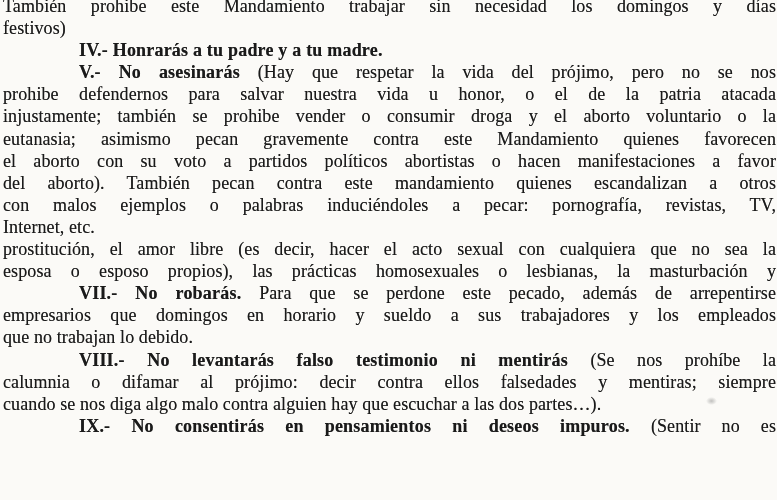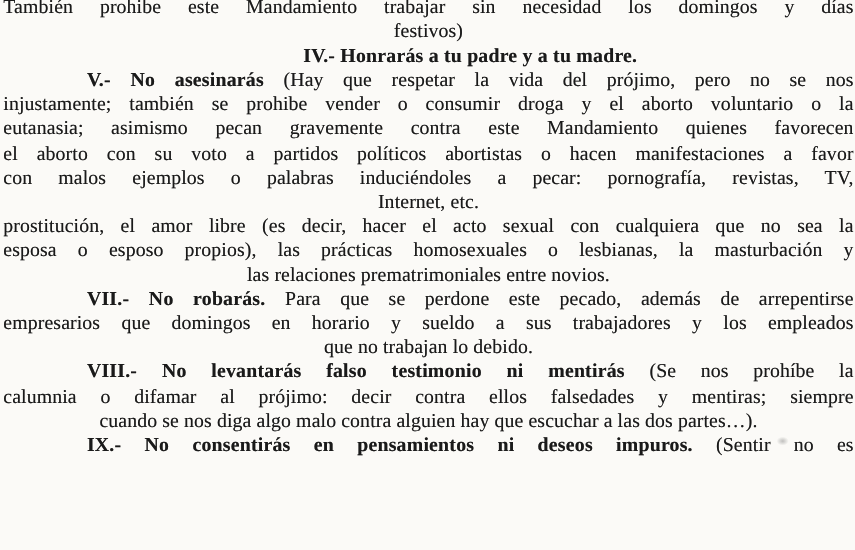--- a/index.html
+++ b/index.html
@@ -14,21 +14,21 @@
   }
   .page{
     position:absolute;left:0;top:-5px;width:777px;
     padding:0 1px 0 3px;box-sizing:border-box;
     color:var(--ink);
     font-size:18px;line-height:22.1px;
     text-rendering:optimizeLegibility;
   }
   .line{
     height:22.1px;overflow:hidden;
-    text-align:center;
+    text-align:left;
     letter-spacing:0.1px;
     text-shadow:0 0 0.5px rgba(20,20,20,0.55);
   }
   .line.j{
     text-align:justify;
     text-align-last:justify;
   }
   .line.ind{
     text-indent:76px;
     font-family:Liberation Serif, serif;
@@ -42,28 +42,29 @@
   }
 </style>
 </head>
 <body>
 
 <div class="page">
     <div class="line j"><span class="r">También prohibe este Mandamiento trabajar sin necesidad los domingos y días</span></div>
     <div class="line"><span class="r">festivos)</span></div>
     <div class="line ind"><span class="b">IV.- Honrarás a tu padre y a tu madre.</span></div>
     <div class="line j ind"><span class="b">V.- No asesinarás </span><span class="r">(Hay que respetar la vida del prójimo, pero no se nos</span></div>
+    <div class="line j"><span class="r">prohibe defendernos para salvar nuestra vida u honor, o el de la patria atacada</span></div>
     <div class="line j"><span class="r">injustamente; también se prohibe vender o consumir droga y el aborto voluntario o la</span></div>
     <div class="line j"><span class="r">eutanasia; asimismo pecan gravemente contra este Mandamiento quienes favorecen</span></div>
     <div class="line j"><span class="r">el aborto con su voto a partidos políticos abortistas o hacen manifestaciones a favor</span></div>
+    <div class="line j"><span class="r">del aborto). También pecan contra este mandamiento quienes escandalizan a otros</span></div>
     <div class="line j"><span class="r">con malos ejemplos o palabras induciéndoles a pecar: pornografía, revistas, TV,</span></div>
     <div class="line"><span class="r">Internet, etc.</span></div>
     <div class="line j"><span class="r">prostitución, el amor libre (es decir, hacer el acto sexual con cualquiera que no sea la</span></div>
     <div class="line j"><span class="r">esposa o esposo propios), las prácticas homosexuales o lesbianas, la masturbación y</span></div>
-    <div class="line"><span class="r">las relaciones prematrimoniales entre novios.</span></div>
     <div class="line j ind"><span class="b">VII.- No robarás. </span><span class="r">Para que se perdone este pecado, además de arrepentirse</span></div>
     <div class="line j"><span class="r">empresarios que domingos en horario y sueldo a sus trabajadores y los empleados</span></div>
     <div class="line"><span class="r">que no trabajan lo debido.</span></div>
     <div class="line j ind"><span class="b">VIII.- No levantarás falso testimonio ni mentirás </span><span class="r">(Se nos prohíbe la</span></div>
     <div class="line j"><span class="r">calumnia o difamar al prójimo: decir contra ellos falsedades y mentiras; siempre</span></div>
     <div class="line"><span class="r">cuando se nos diga algo malo contra alguien hay que escuchar a las dos partes…).</span></div>
     <div class="line j ind"><span class="b">IX.- No consentirás en pensamientos ni deseos impuros. </span><span class="r">(Sentir no es</span></div>
   </div>
 <div class="scan-artifact"></div>
 

